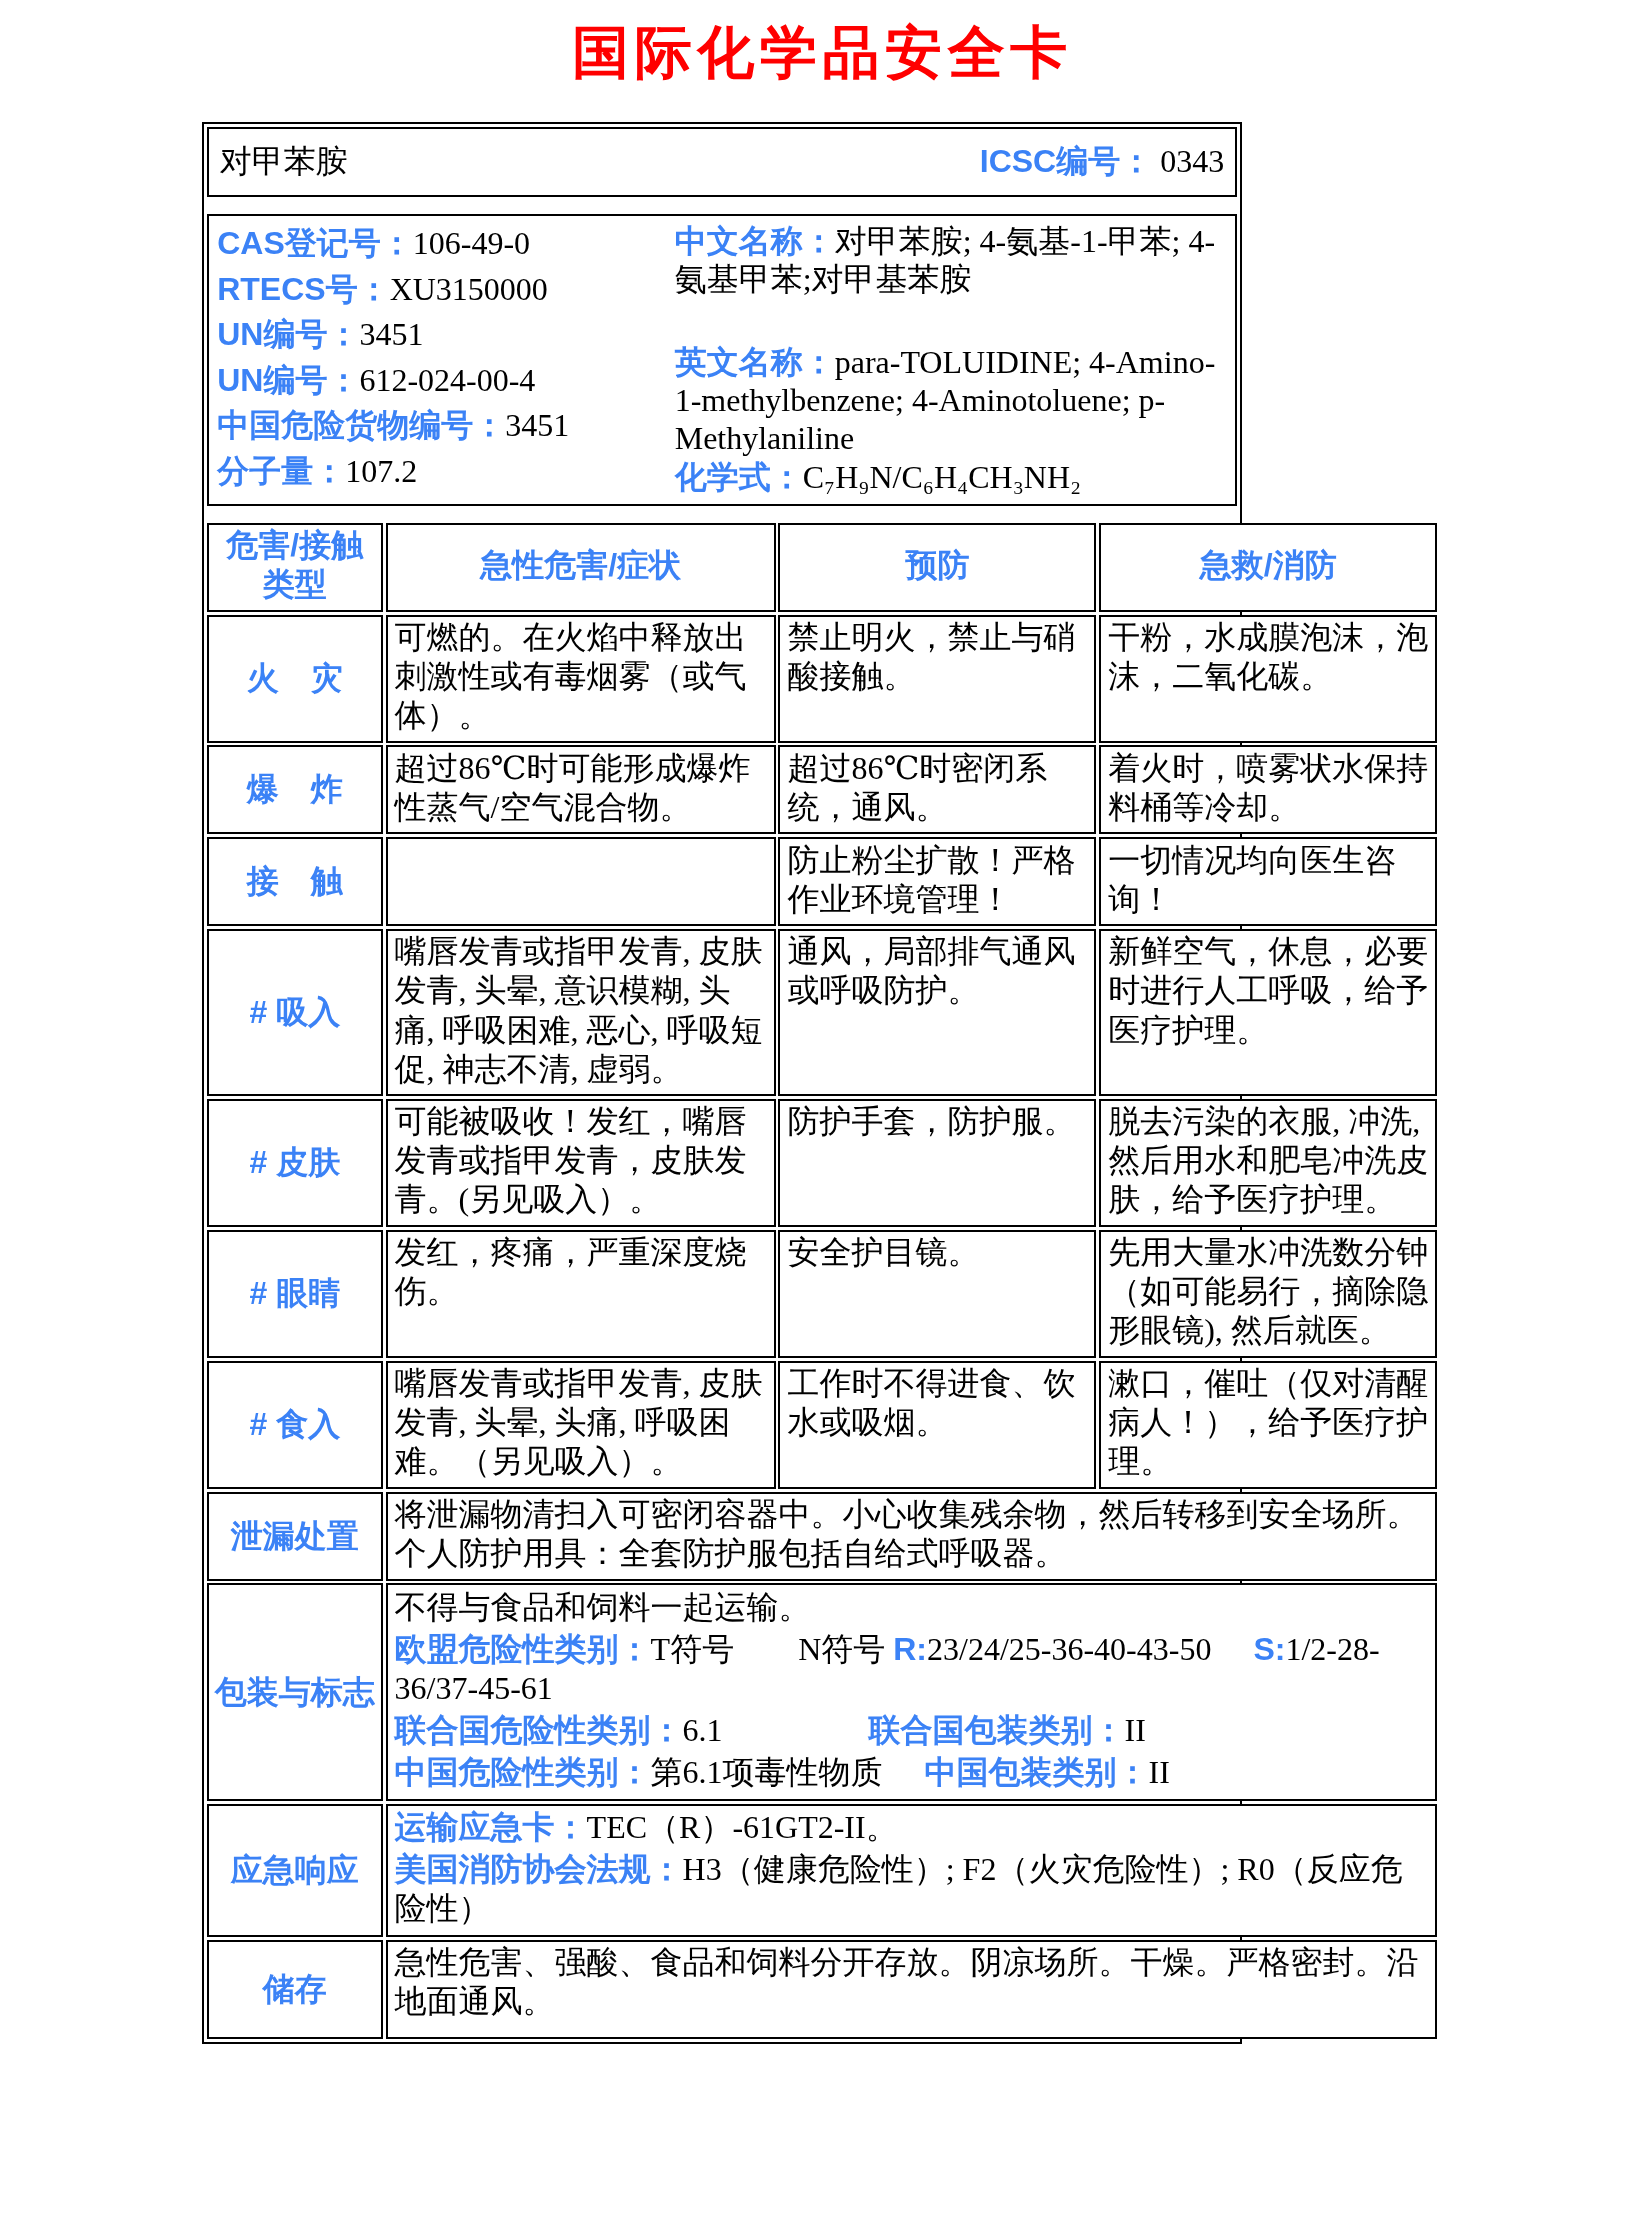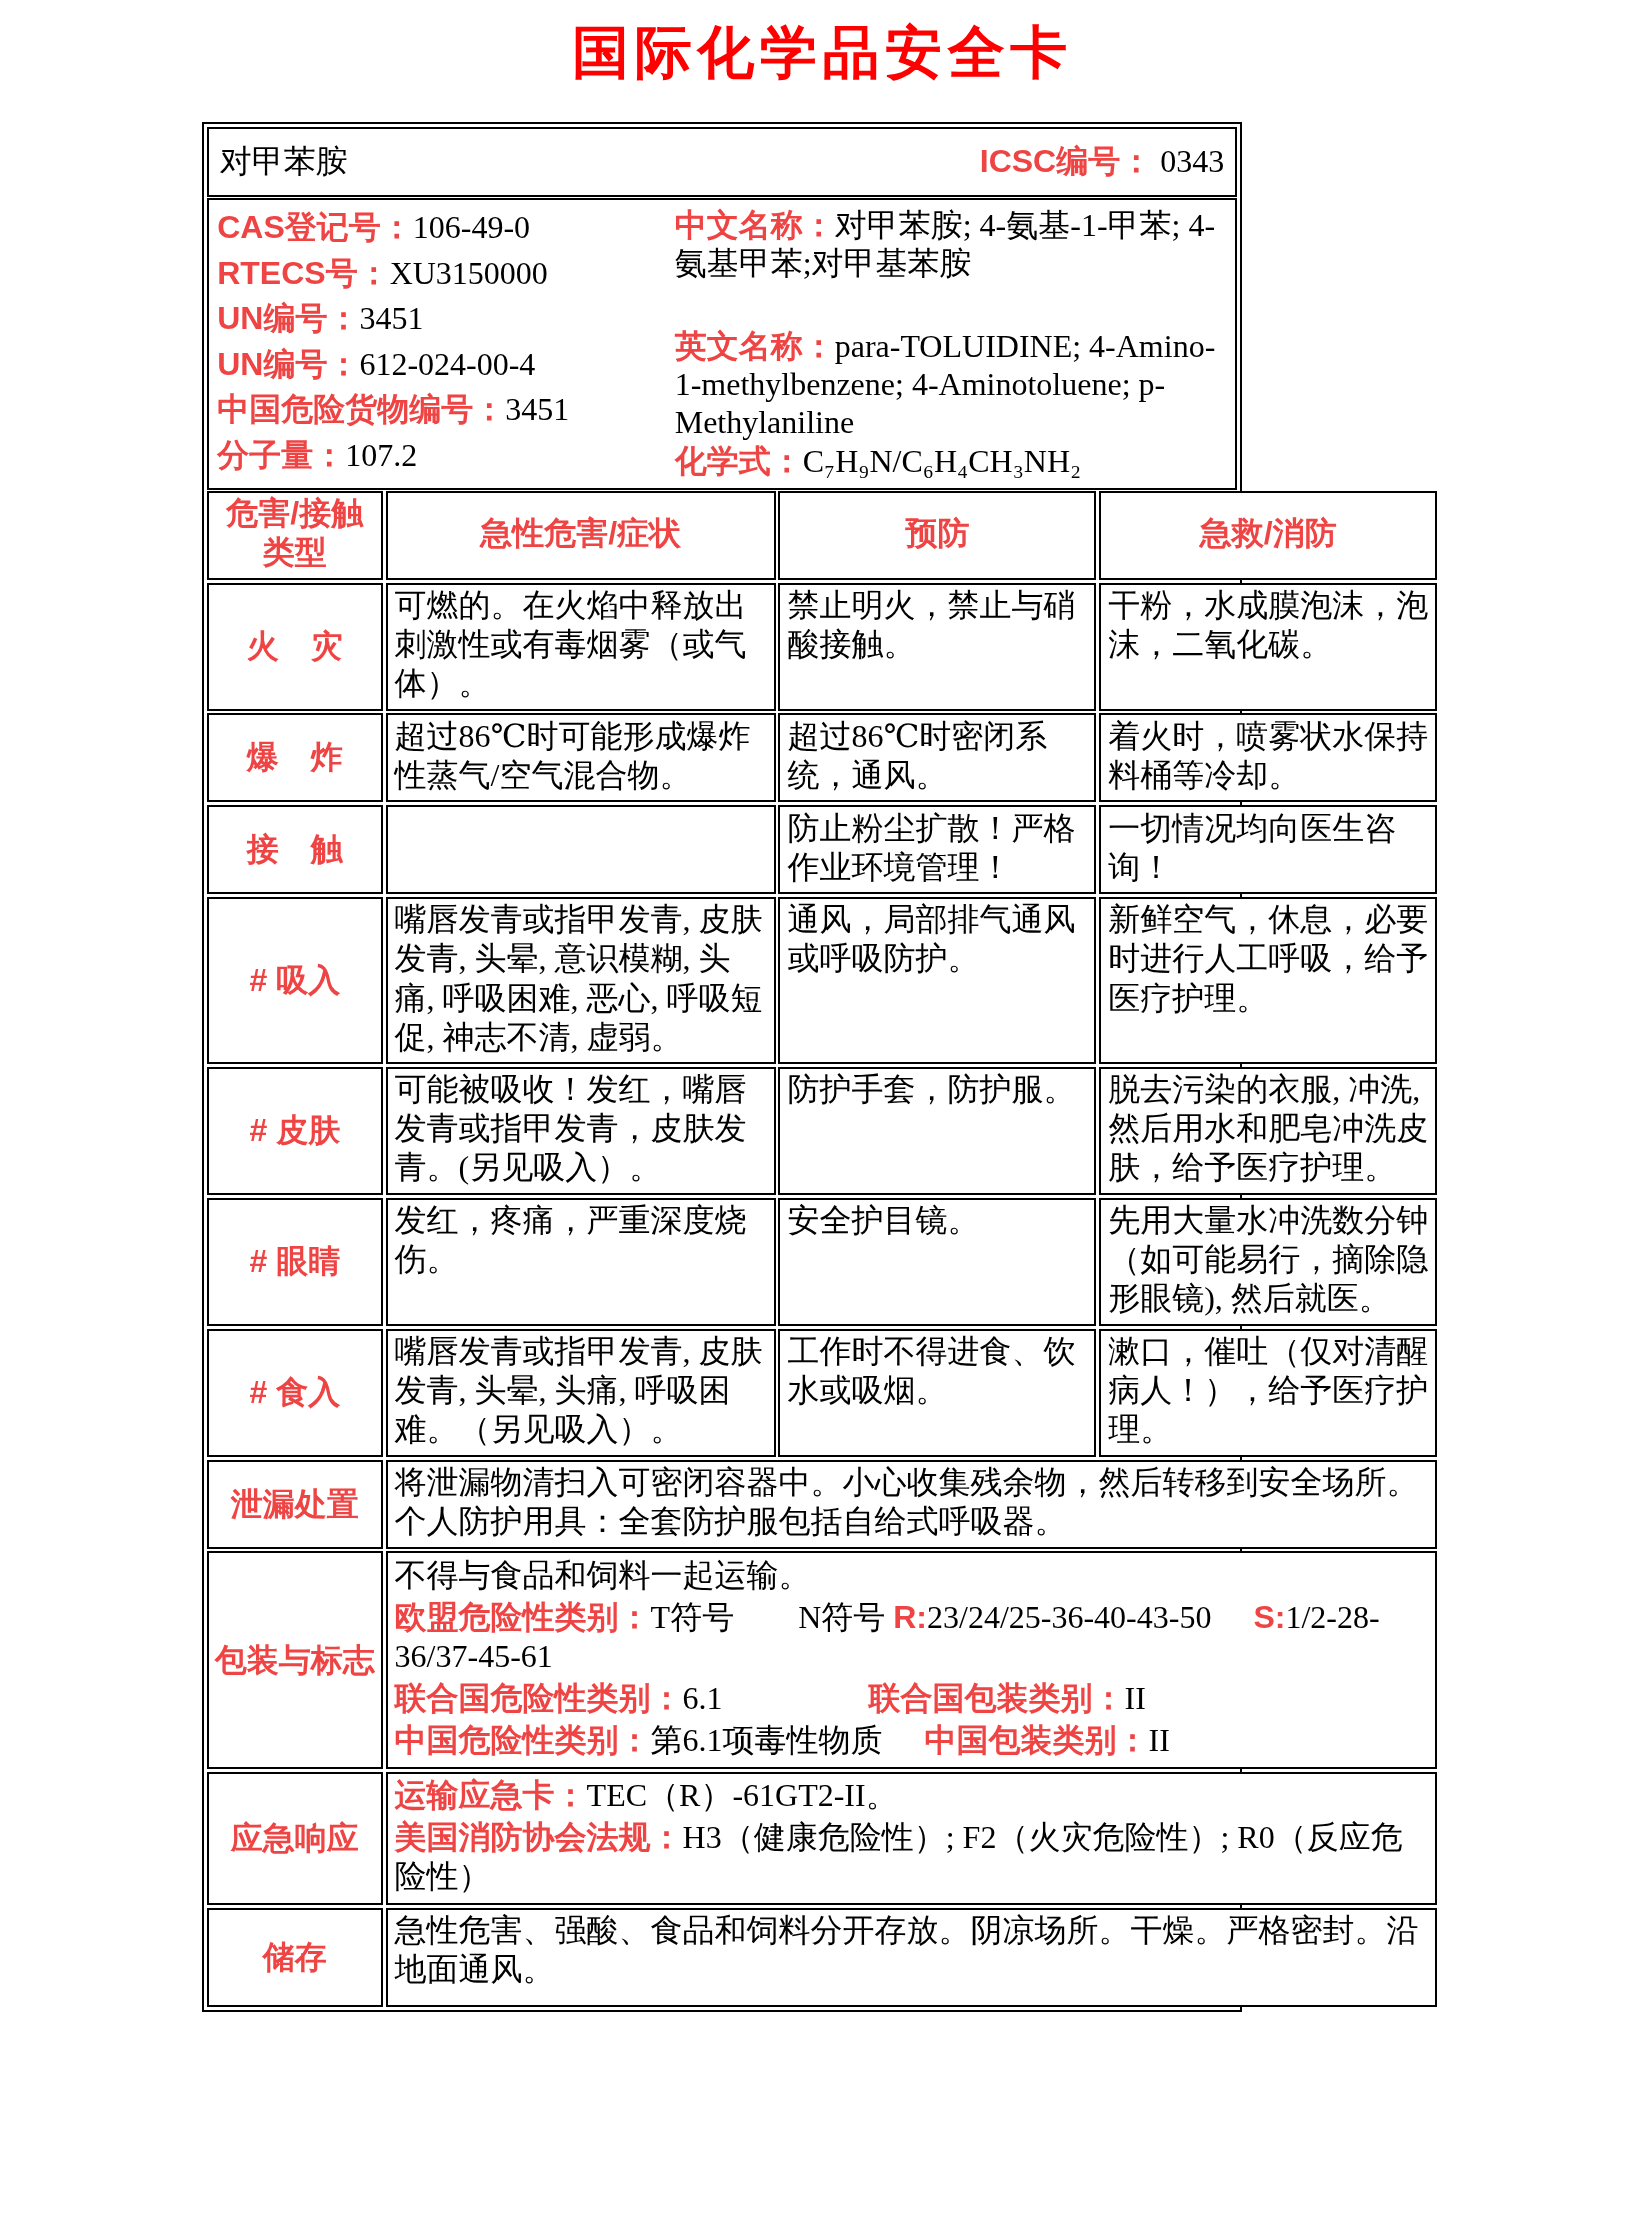--- a/index.html
+++ b/index.html
@@ -10,25 +10,25 @@
   }
   .page-title{
     position:absolute;top:21px;left:0;width:100%;
     text-align:center;color:#ff0000;
     font-family:"Liberation Sans","DejaVu Sans",sans-serif;
     font-weight:900;font-size:57px;letter-spacing:5.6px;line-height:1.1;
   }
   .card{
     position:absolute;left:202px;top:122px;width:1040px;
     box-sizing:border-box;border:2.1px solid #000;padding:2.8px;
-    display:flex;flex-direction:column;gap:1px;background:#fff;
+    display:flex;flex-direction:column;gap:17px;background:#fff;
   }
   .cell{border:2.1px solid #000;background:#fff;box-sizing:border-box;}
   .blue{
-    color:#ef4444;
+    color:#3b82f6;
     font-family:"Liberation Sans","DejaVu Sans",sans-serif;
     font-weight:bold;
   }
   
   .header-row{
     min-height:70px;display:flex;align-items:center;
     justify-content:space-between;padding:0 11px;
   }
   
   .ids-row{min-height:265px;display:flex;padding:5.6px 4.2px;}

